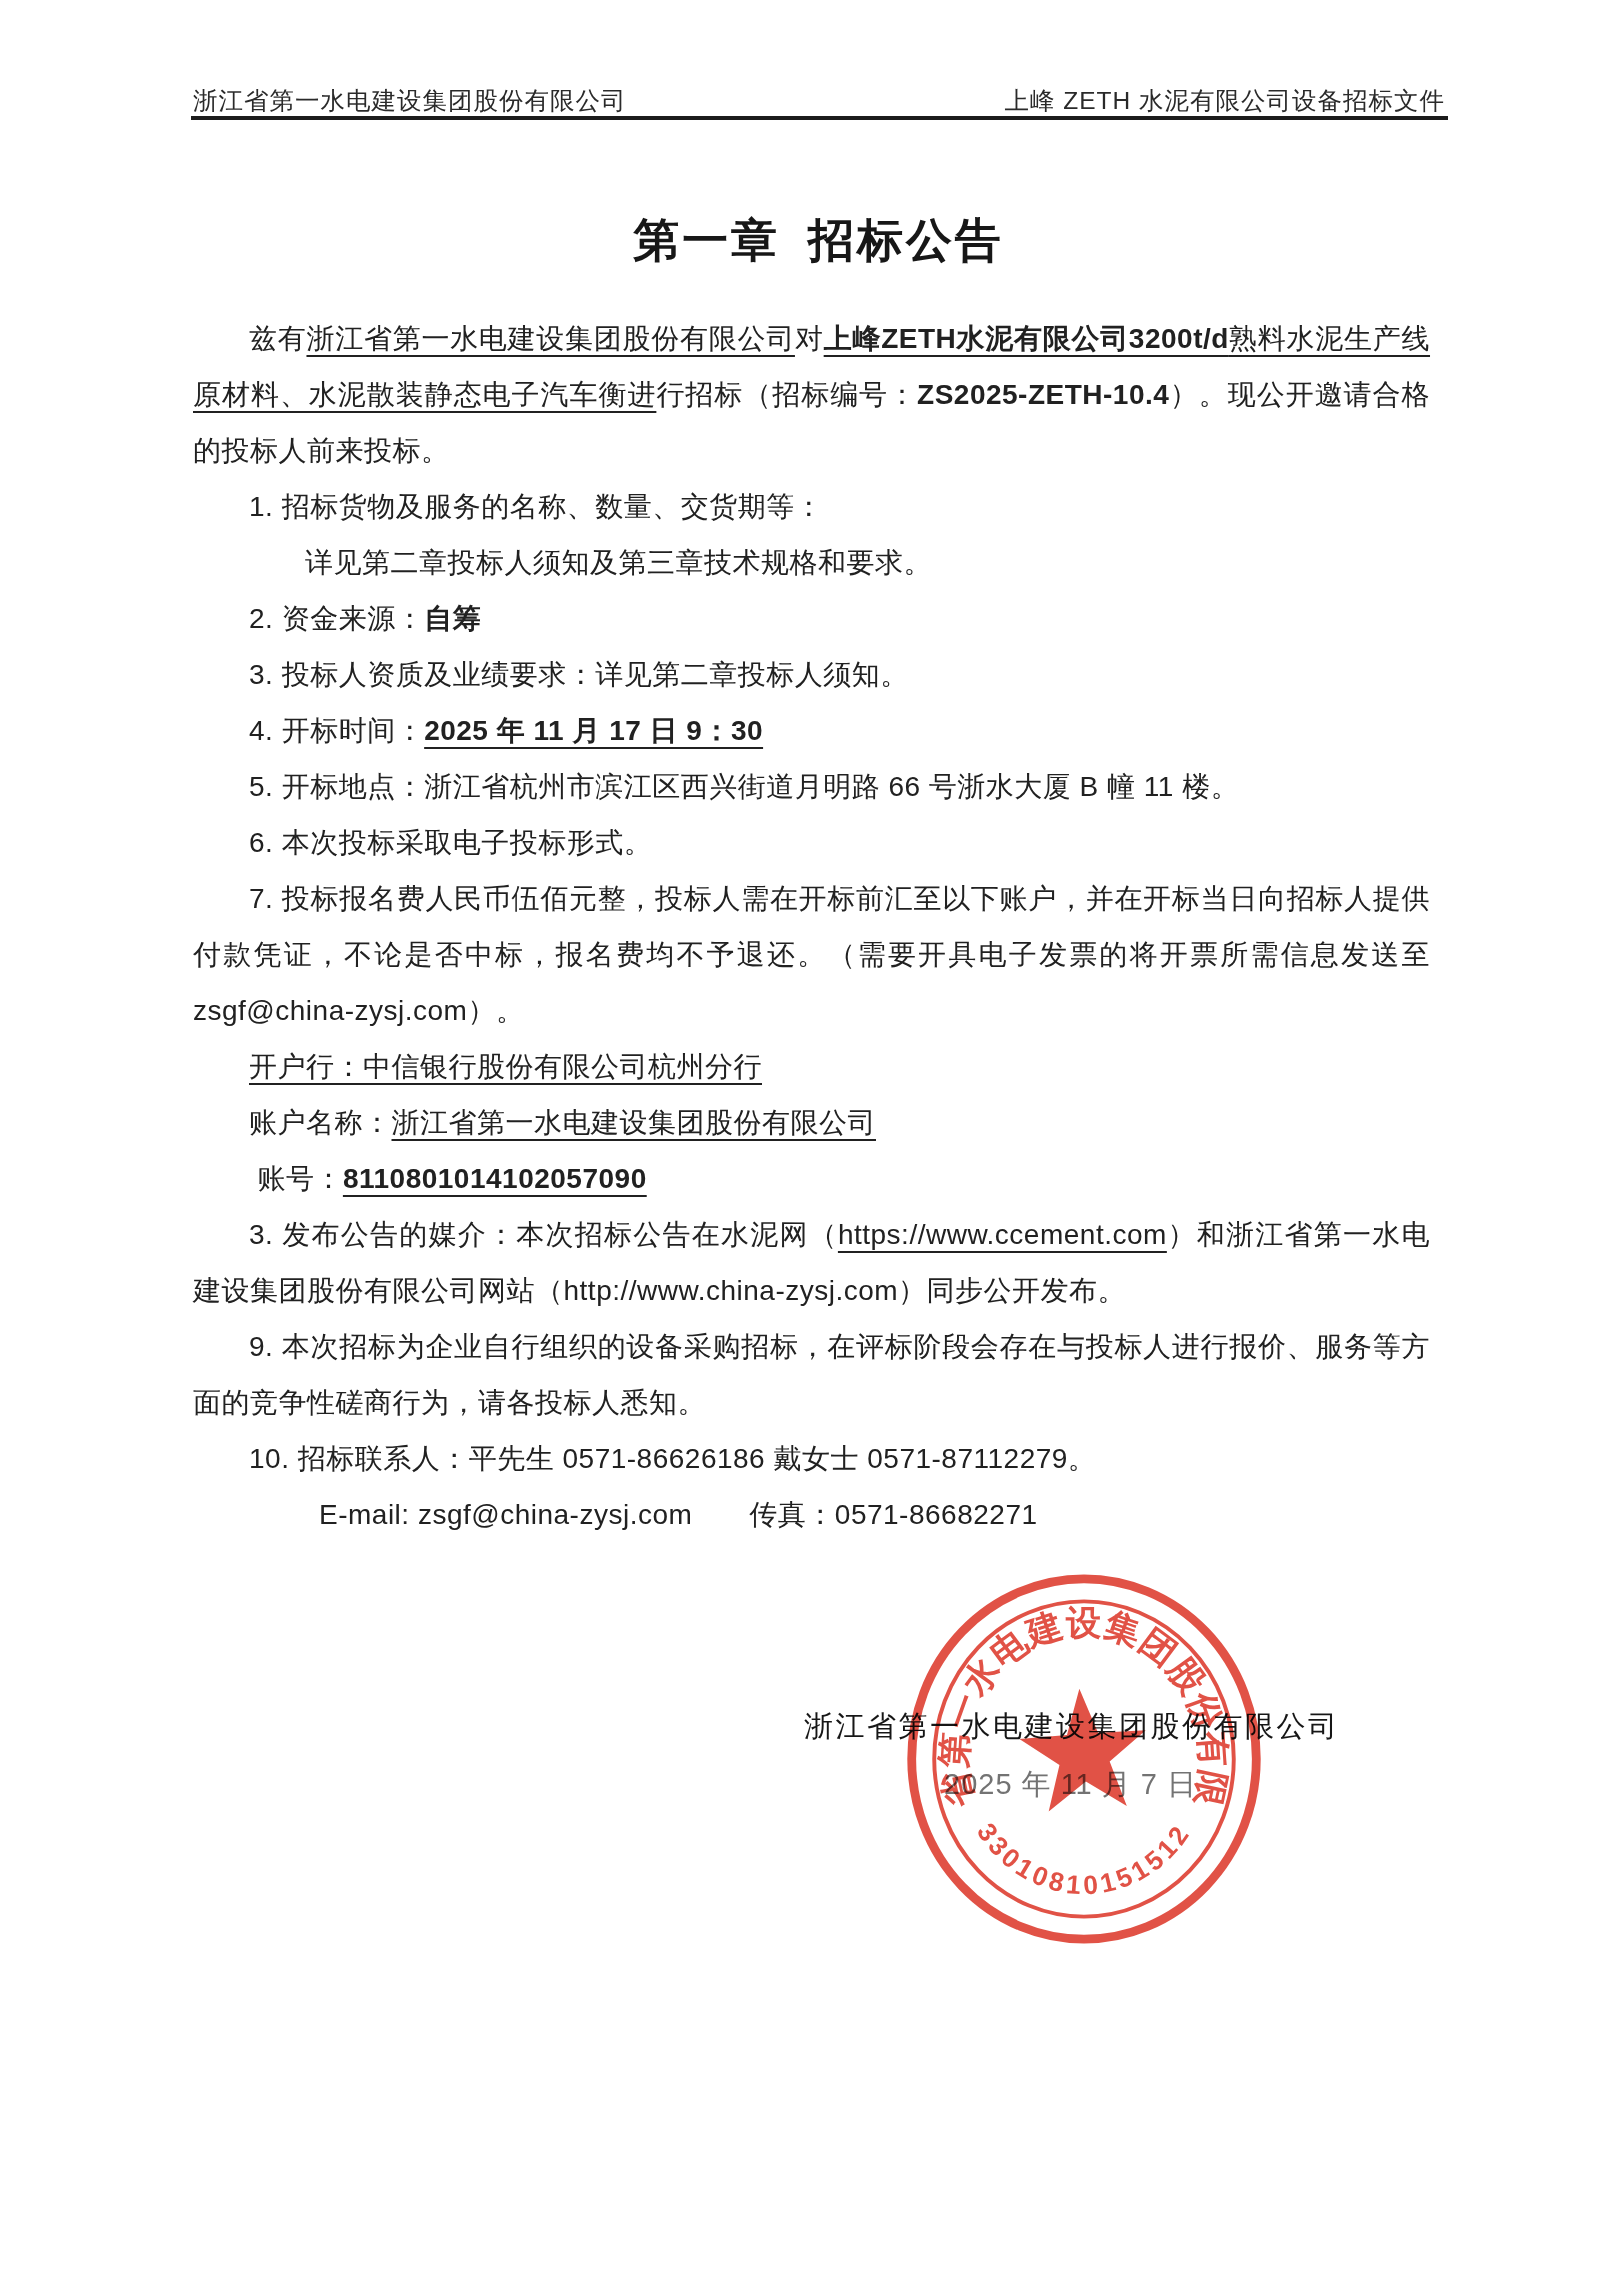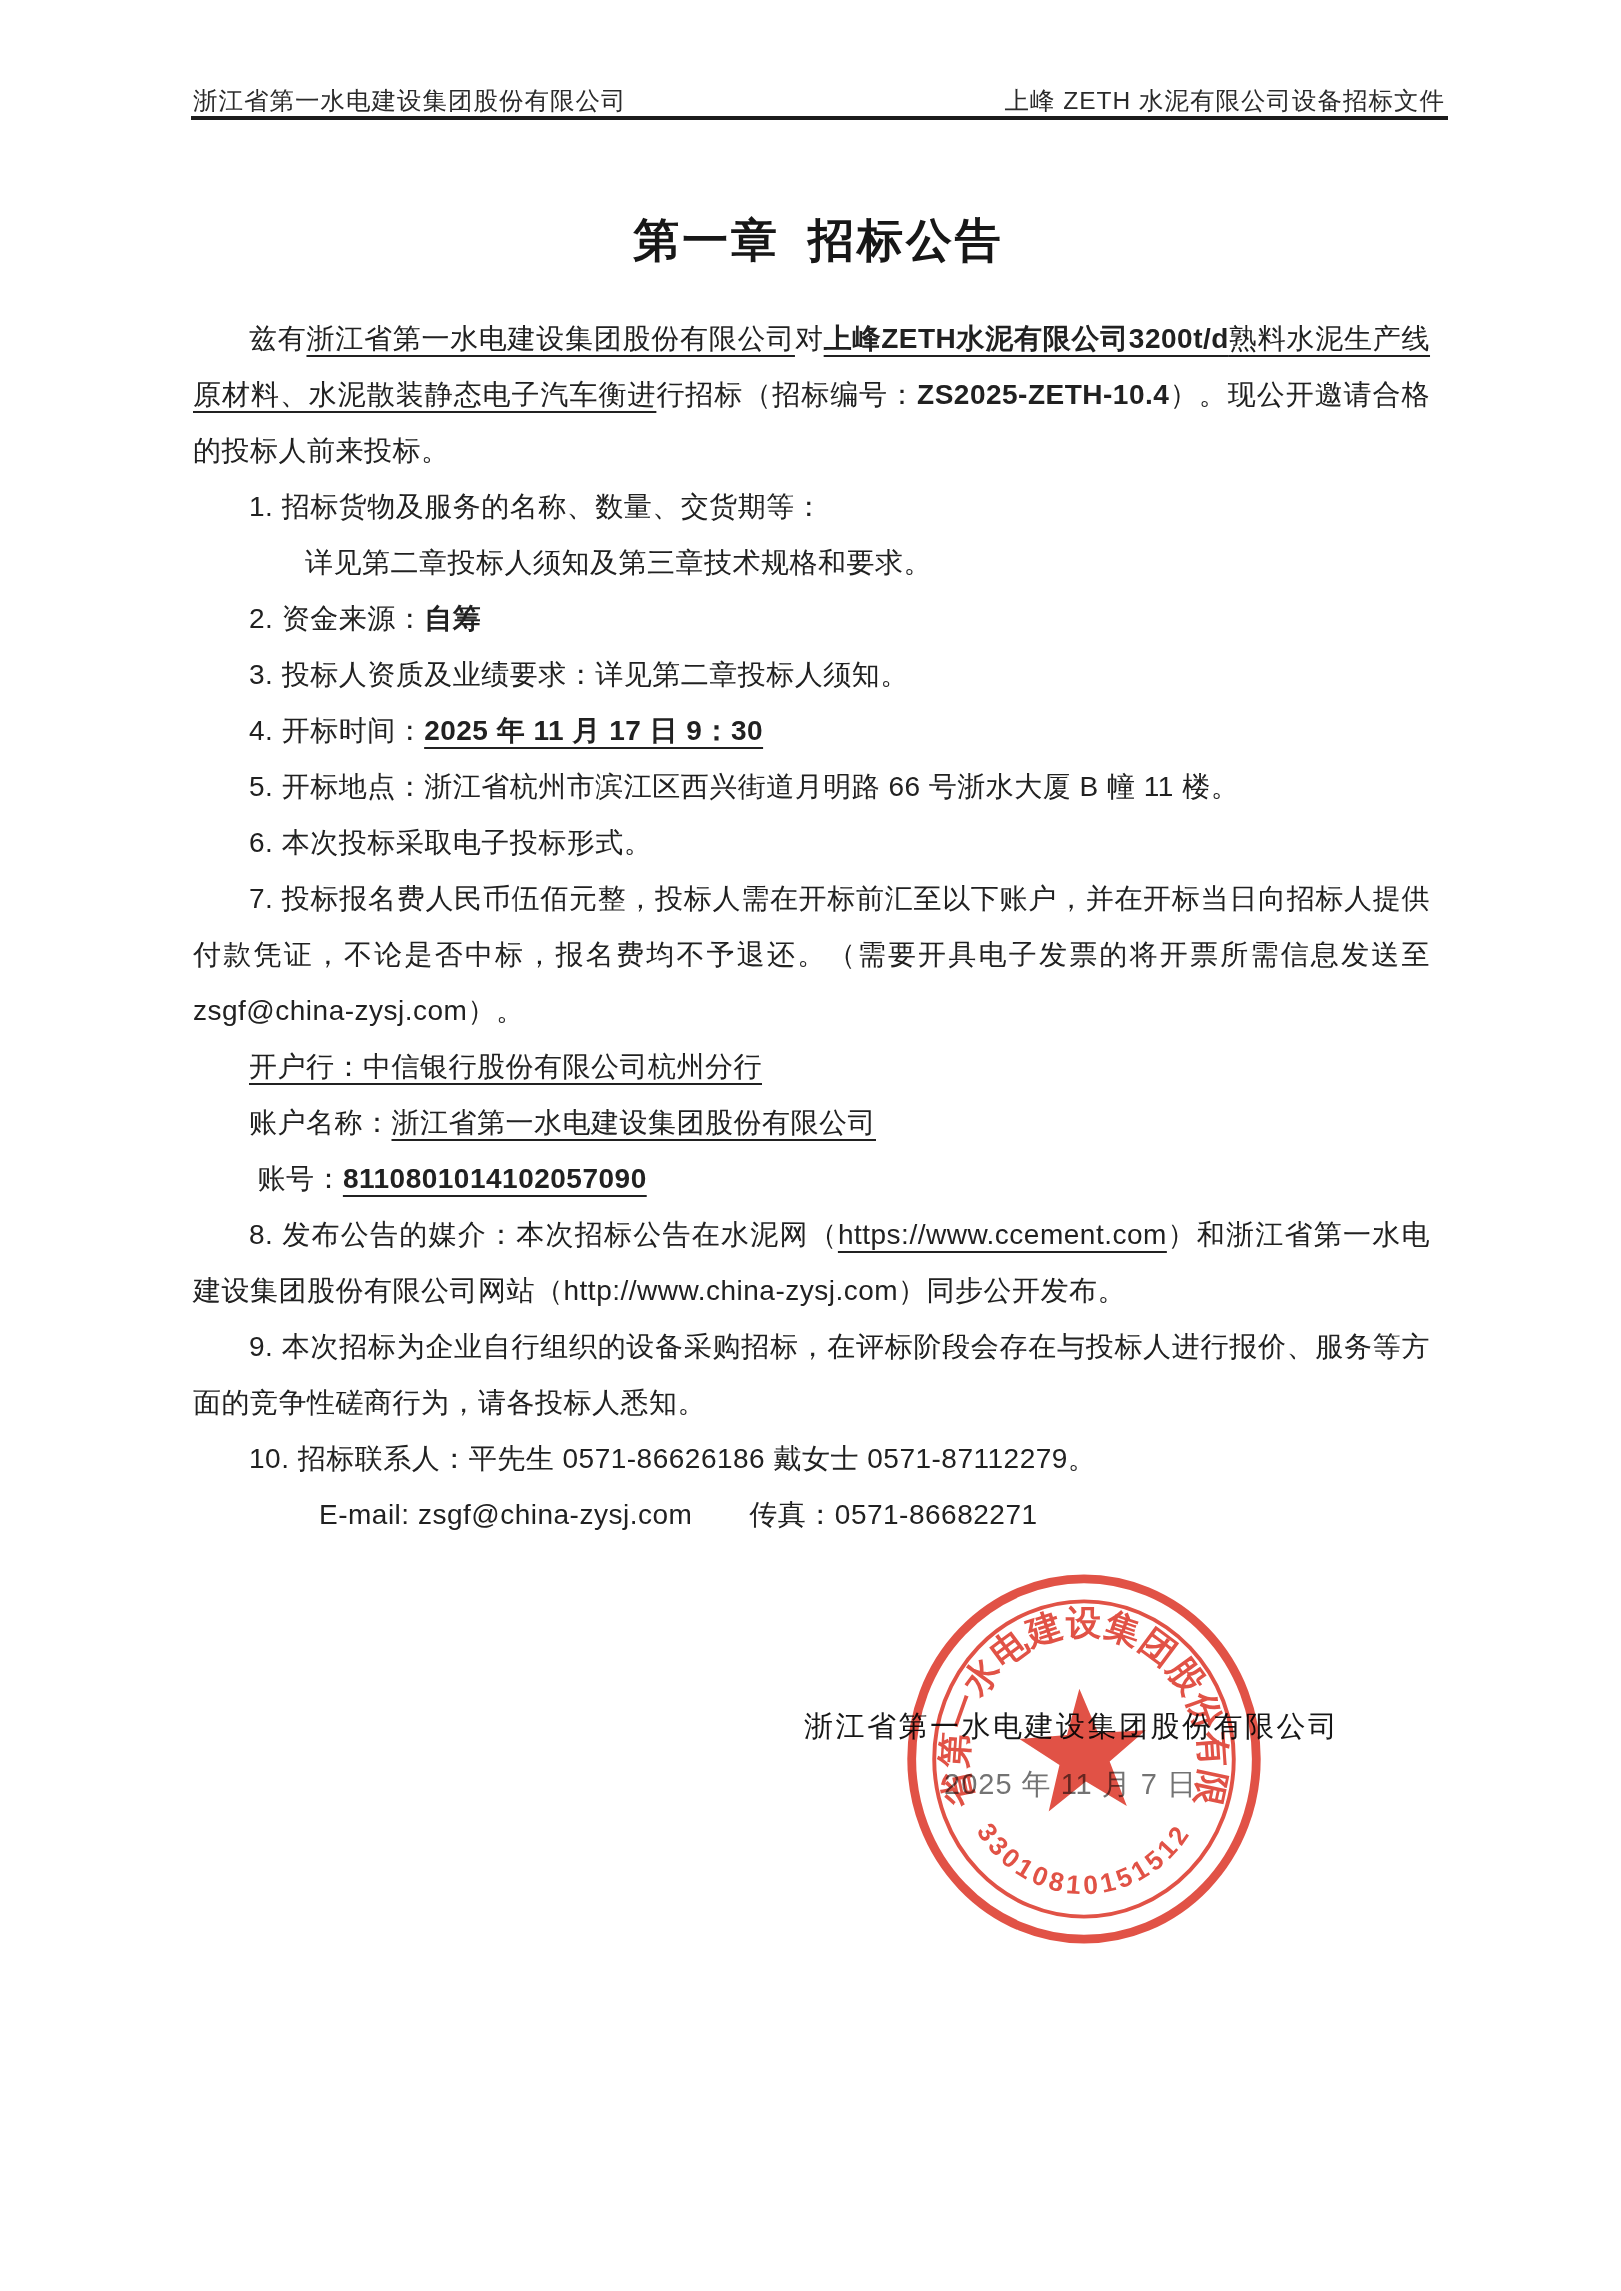--- a/index.html
+++ b/index.html
@@ -86,21 +86,21 @@
       <div class="para sub"><span>详见第二章投标人须知及第三章技术规格和要求。</span></div>
       <div class="para"><span>2. 资金来源：</span><span class="b">自筹</span></div>
       <div class="para"><span>3. 投标人资质及业绩要求：详见第二章投标人须知。</span></div>
       <div class="para"><span>4. 开标时间：</span><span class="u b">2025 年 11 月 17 日 9：30</span></div>
       <div class="para"><span>5. 开标地点：浙江省杭州市滨江区西兴街道月明路 66 号浙水大厦 B 幢 11 楼。</span></div>
       <div class="para"><span>6. 本次投标采取电子投标形式。</span></div>
       <div class="para"><span>7. 投标报名费人民币伍佰元整，投标人需在开标前汇至以下账户，并在开标当日向招标人提供付款凭证，不论是否中标，报名费均不予退还。（需要开具电子发票的将开票所需信息发送至 zsgf@china-zysj.com）。</span></div>
       <div class="para"><span class="u">开户行：中信银行股份有限公司杭州分行</span></div>
       <div class="para"><span>账户名称：</span><span class="u">浙江省第一水电建设集团股份有限公司</span></div>
       <div class="para acct3"><span>账号：</span><span class="u b">8110801014102057090</span></div>
-      <div class="para"><span>8. 发布公告的媒介：本次招标公告在水泥网（</span><span class="u">https://www.ccement.com</span><span>）和浙江省第一水电建设集团股份有限公司网站（http://www.china-zysj.com）同步公开发布。</span></div>
+      <div class="para"><span>3. 发布公告的媒介：本次招标公告在水泥网（</span><span class="u">https://www.ccement.com</span><span>）和浙江省第一水电建设集团股份有限公司网站（http://www.china-zysj.com）同步公开发布。</span></div>
       <div class="para"><span>9. 本次招标为企业自行组织的设备采购招标，在评标阶段会存在与投标人进行报价、服务等方面的竞争性磋商行为，请各投标人悉知。</span></div>
       <div class="para"><span>10. 招标联系人：平先生 0571-86626186  戴女士 0571-87112279。</span></div>
       <div class="para email"><span>E-mail: zsgf@china-zysj.com　　传真：0571-86682271</span></div>
     </main>
 
   <div class="sig-company">浙江省第一水电建设集团股份有限公司</div>
   <div class="sig-date">2025 年 11 月 7 日</div>
 
   <div class="stamp">
     <svg viewBox="0 0 380 396">

